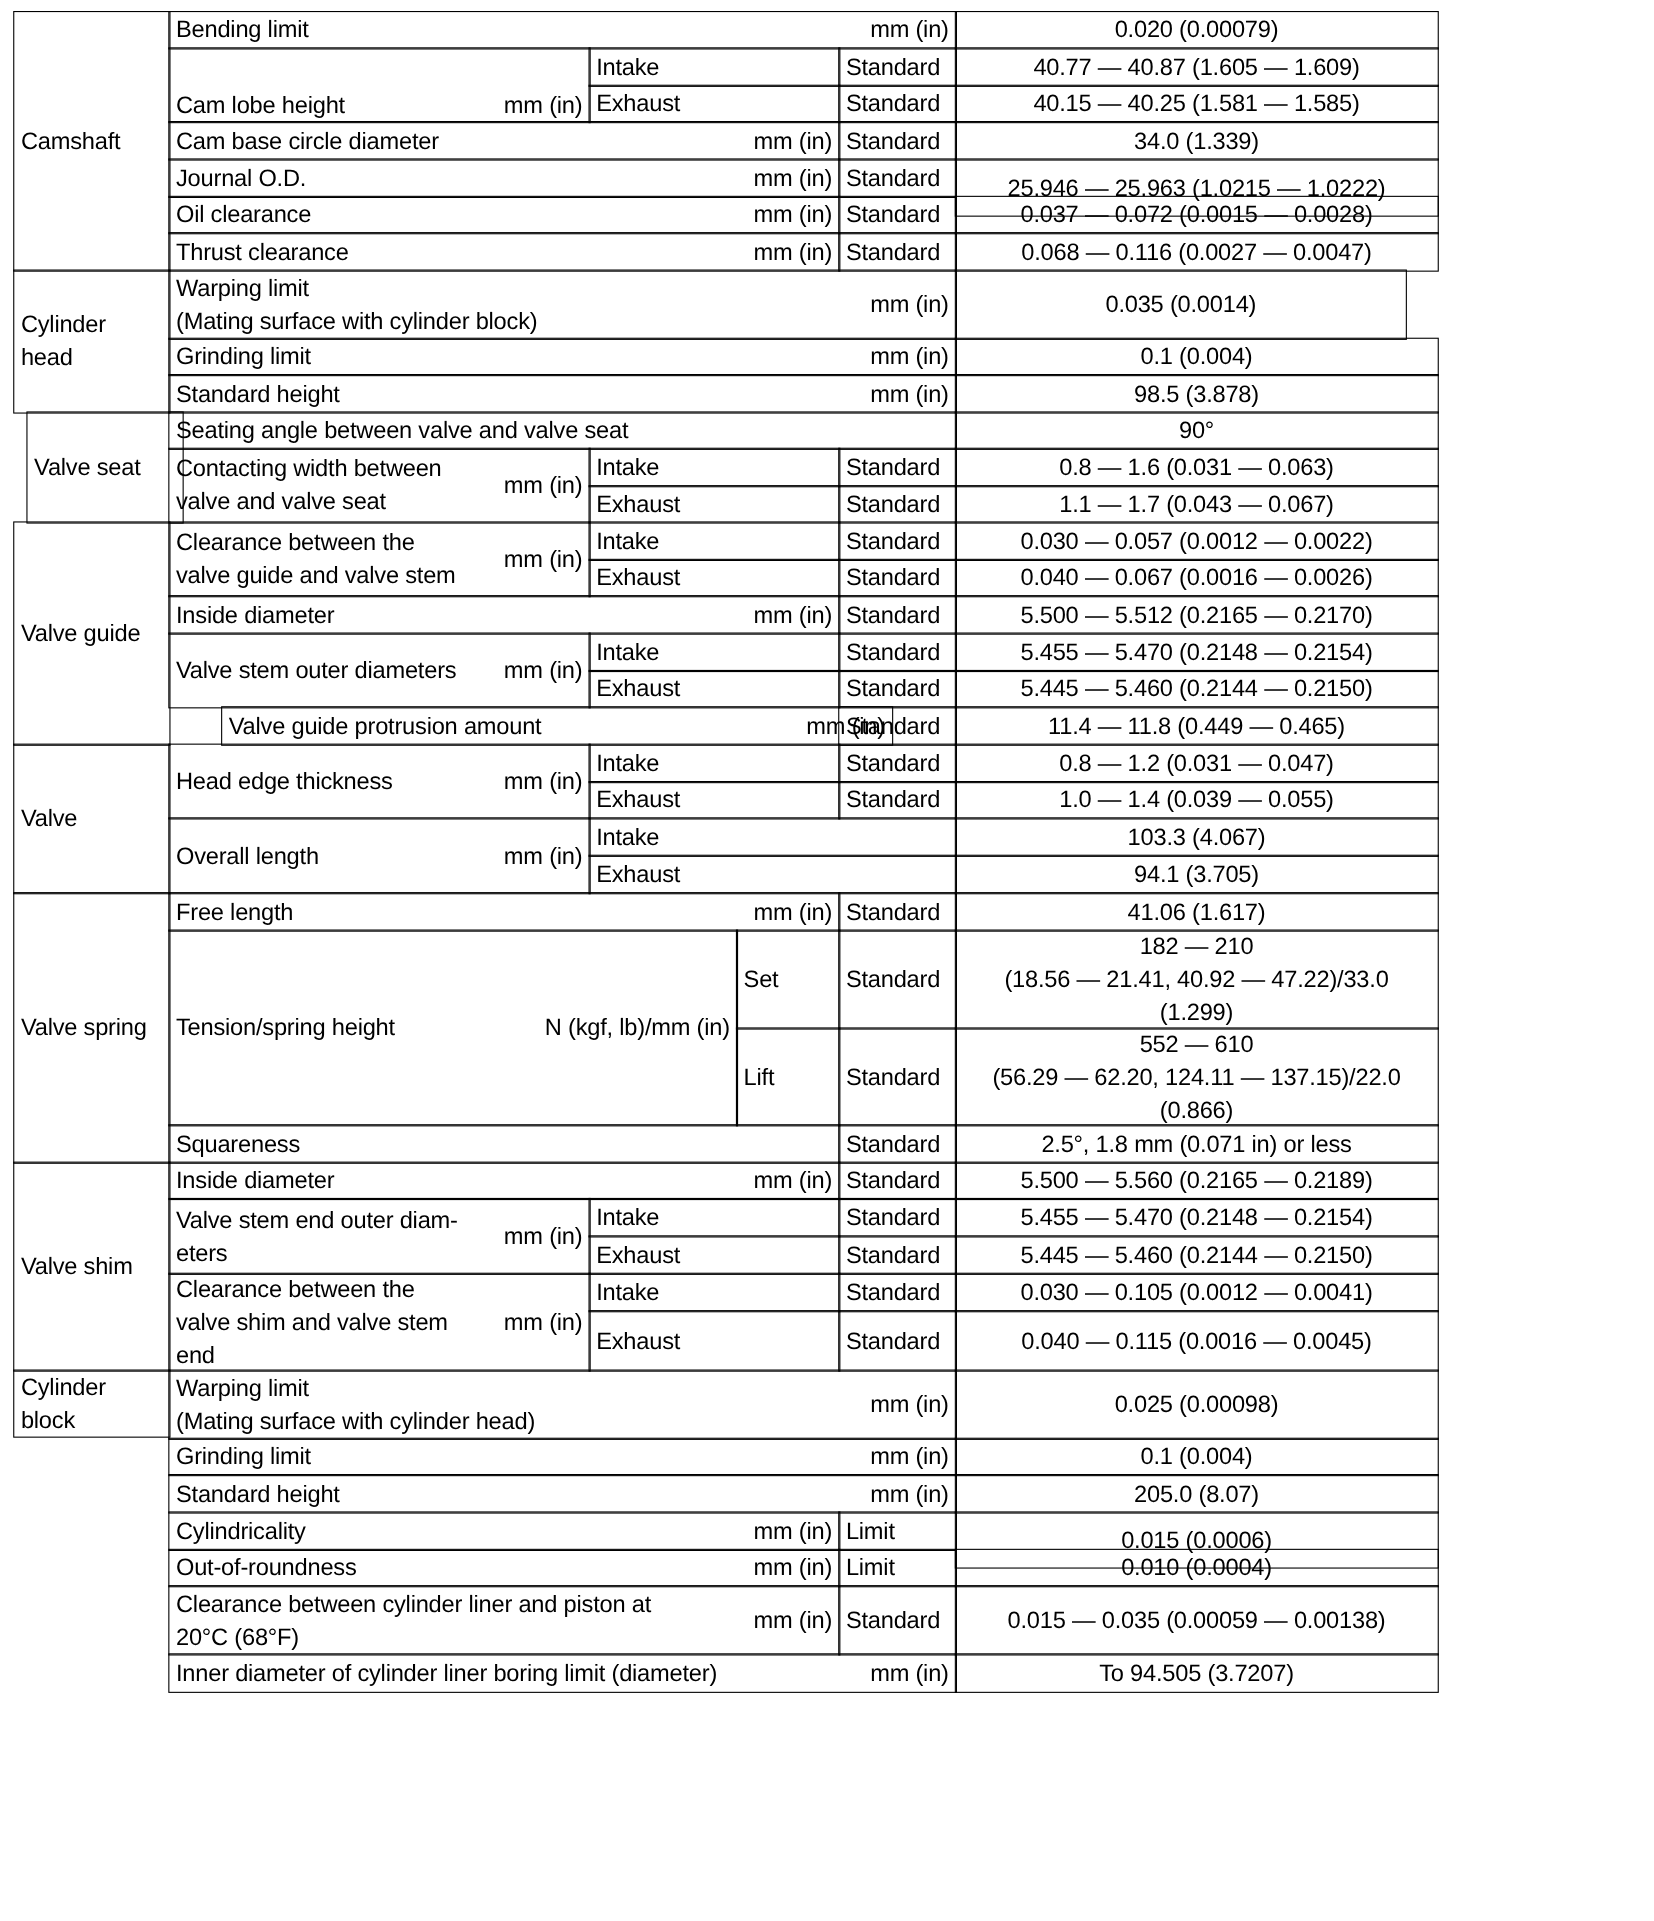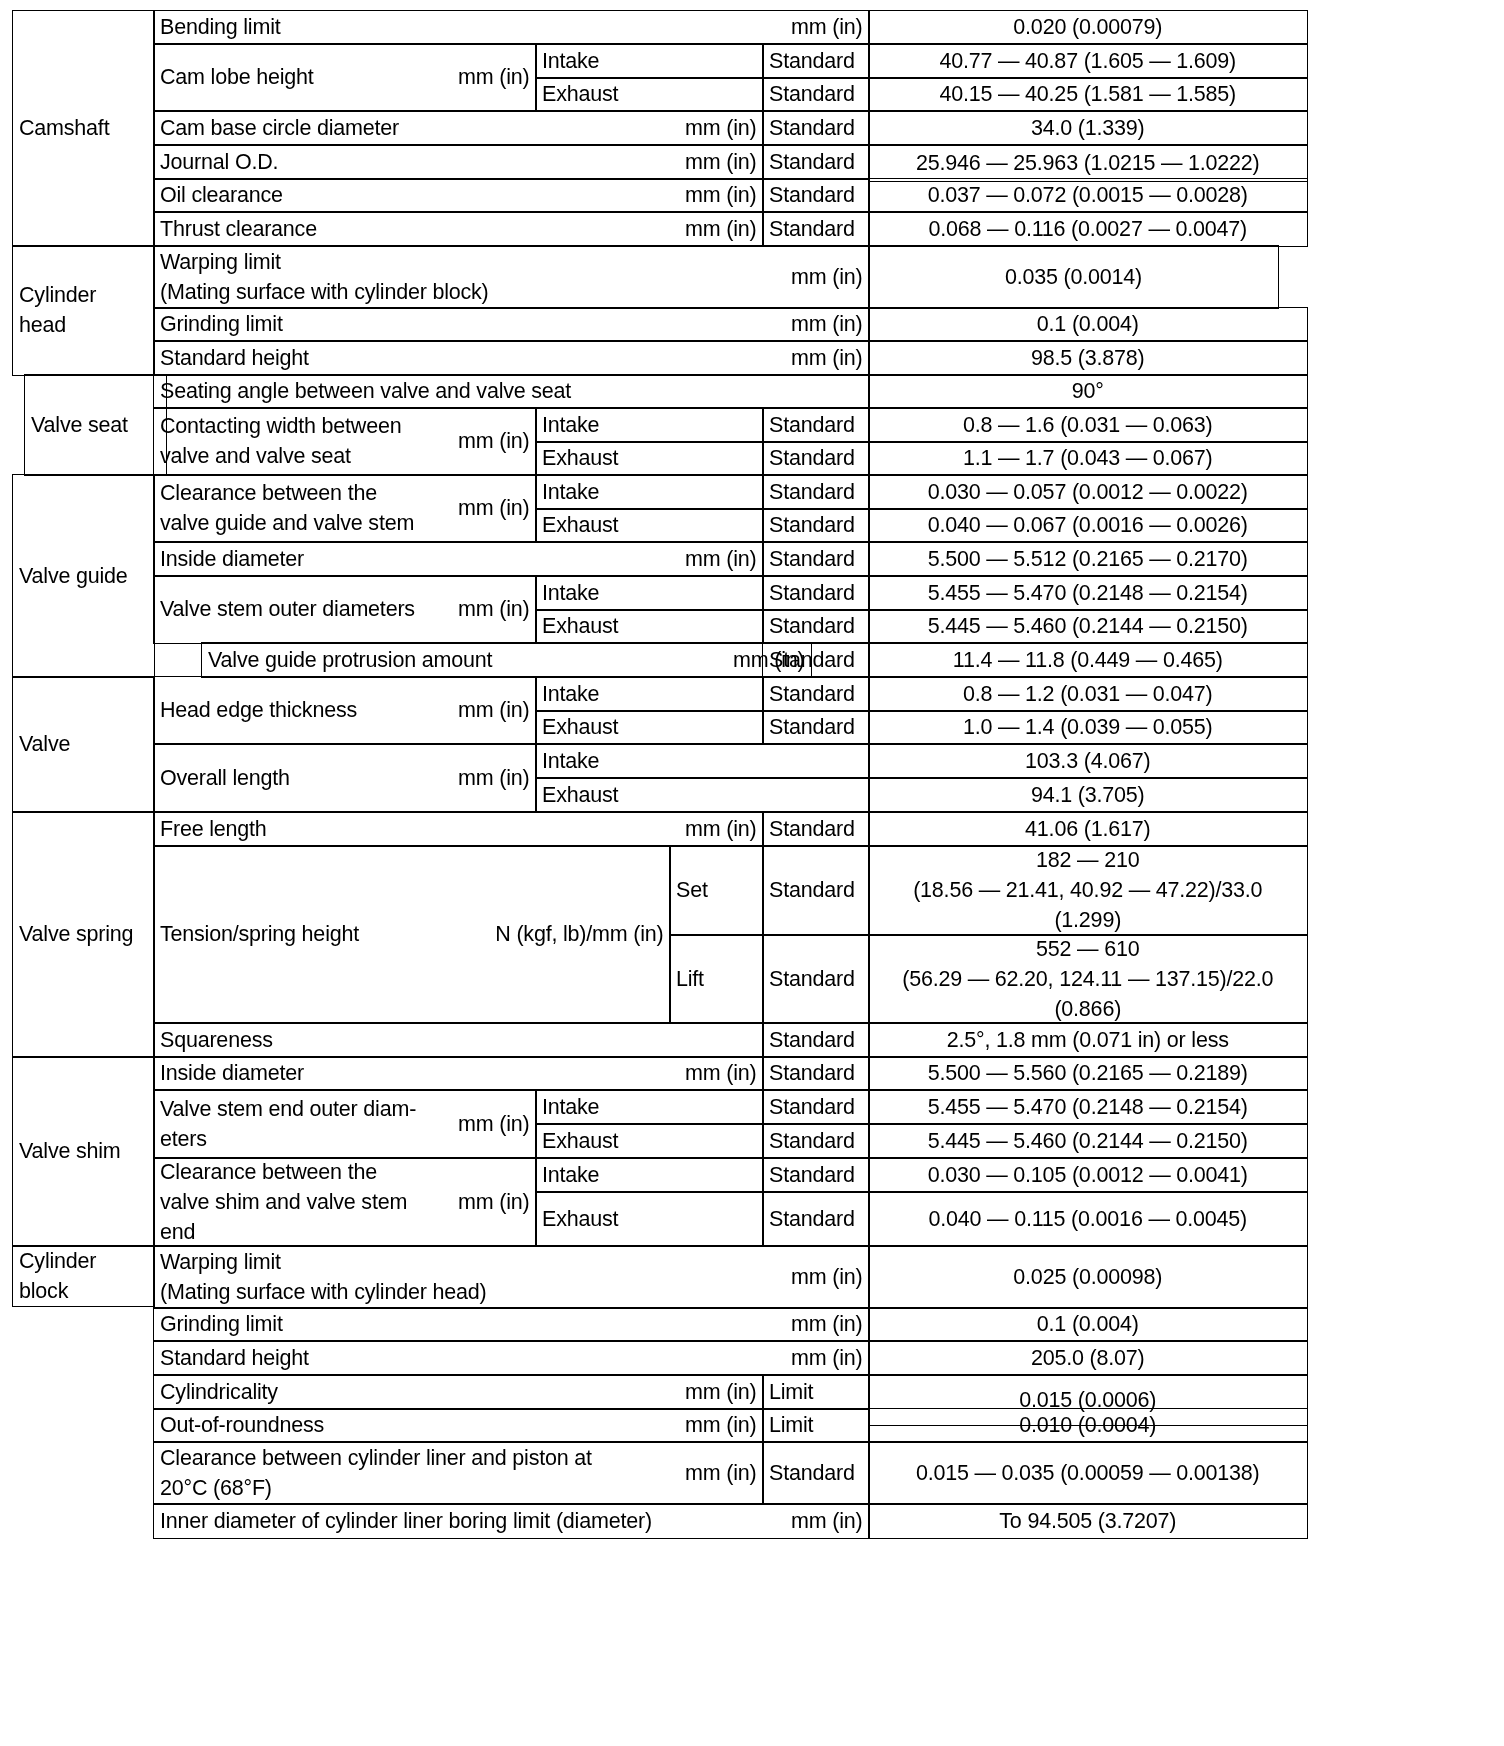--- a/index.html
+++ b/index.html
@@ -19,33 +19,33 @@
 head</div>
     <div class="cell " style="left: 12px; top: 374px; width: 142.5px; height: 101.5px; margin-left: 12px;">Valve seat</div>
     <div class="cell " style="left: 12px; top: 474px; width: 142.5px; height: 203.5px;">Valve guide</div>
     <div class="cell " style="left: 12px; top: 676px; width: 142.5px; height: 136.5px;">Valve</div>
     <div class="cell " style="left: 12px; top: 811px; width: 142.5px; height: 246.5px;">Valve spring</div>
     <div class="cell " style="left: 12px; top: 1056px; width: 142.5px; height: 190.5px;">Valve shim</div>
     <div class="cell " style="left: 12px; top: 1245px; width: 142.5px;">Cylinder
 block</div>
     <div class="cell " style="left: 153px; top: 10px; width: 716.5px; height: 34.5px;"><span class="lbl">Bending limit</span><span class="unit">mm (in)</span></div>
     <div class="cell c" style="left: 868px; top: 10px; width: 439.5px; height: 34.5px;">0.020 (0.00079)</div>
-    <div class="cell " style="left: 153px; top: 43px; width: 383.5px; height: 68.5px;"><span class="lbl">Cam lobe height</span><span class="unit">mm (in)</span></div>
+    <div class="cell " style="left: 153px; top: 43px; width: 383.5px; height: 68.5px; align-items: flex-end;"><span class="lbl">Cam lobe height</span><span class="unit">mm (in)</span></div>
     <div class="cell " style="left: 535px; top: 43px; width: 228.5px; height: 35.5px;">Intake</div>
     <div class="cell " style="left: 762px; top: 43px; width: 107.5px; height: 35.5px;">Standard</div>
     <div class="cell c" style="left: 868px; top: 43px; width: 439.5px; height: 35.5px;">40.77 — 40.87 (1.605 — 1.609)</div>
     <div class="cell " style="left: 535px; top: 77px; width: 228.5px; height: 34.5px;">Exhaust</div>
     <div class="cell " style="left: 762px; top: 77px; width: 107.5px; height: 34.5px;">Standard</div>
     <div class="cell c" style="left: 868px; top: 77px; width: 439.5px; height: 34.5px;">40.15 — 40.25 (1.581 — 1.585)</div>
     <div class="cell " style="left: 153px; top: 110px; width: 610.5px; height: 35.5px;"><span class="lbl">Cam base circle diameter</span><span class="unit">mm (in)</span></div>
     <div class="cell " style="left: 762px; top: 110px; width: 107.5px; height: 35.5px;">Standard</div>
     <div class="cell c" style="left: 868px; top: 110px; width: 439.5px; height: 35.5px;">34.0 (1.339)</div>
     <div class="cell " style="left: 153px; top: 144px; width: 610.5px; height: 35.5px;"><span class="lbl">Journal O.D.</span><span class="unit">mm (in)</span></div>
     <div class="cell " style="left: 762px; top: 144px; width: 107.5px; height: 35.5px;">Standard</div>
-    <div class="cell c" style="left: 868px; top: 144px; width: 439.5px; height: 38px;">25.946 — 25.963 (1.0215 — 1.0222)</div>
+    <div class="cell c" style="left: 868px; top: 144px; width: 439.5px; height: 53px;">25.946 — 25.963 (1.0215 — 1.0222)</div>
     <div class="cell " style="left: 153px; top: 178px; width: 610.5px; height: 34.5px;"><span class="lbl">Oil clearance</span><span class="unit">mm (in)</span></div>
     <div class="cell " style="left: 762px; top: 178px; width: 107.5px; height: 34.5px;">Standard</div>
     <div class="cell c" style="left: 868px; top: 178px; width: 439.5px; height: 34.5px;">0.037 — 0.072 (0.0015 — 0.0028)</div>
     <div class="cell " style="left: 153px; top: 211px; width: 610.5px; height: 35.5px;"><span class="lbl">Thrust clearance</span><span class="unit">mm (in)</span></div>
     <div class="cell " style="left: 762px; top: 211px; width: 107.5px; height: 35.5px;">Standard</div>
     <div class="cell c" style="left: 868px; top: 211px; width: 439.5px; height: 35.5px;">0.068 — 0.116 (0.0027 — 0.0047)</div>
     <div class="cell " style="left: 153px; top: 245px; width: 716.5px; height: 63.5px;"><span class="lbl">Warping limit
 (Mating surface with cylinder block)</span><span class="unit">mm (in)</span></div>
     <div class="cell c" style="left: 868px; top: 245px; width: 411px; height: 63.5px;">0.035 (0.0014)</div>
     <div class="cell " style="left: 153px; top: 307px; width: 716.5px; height: 34.5px;"><span class="lbl">Grinding limit</span><span class="unit">mm (in)</span></div>

